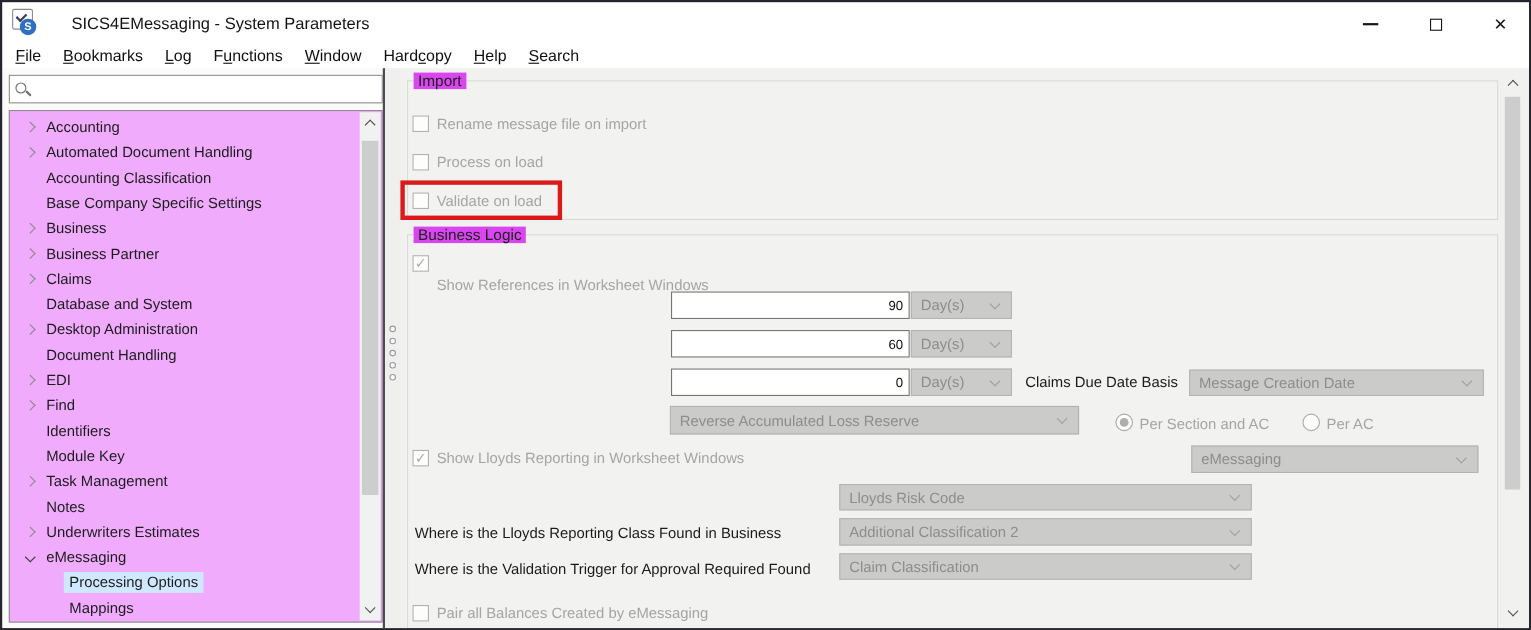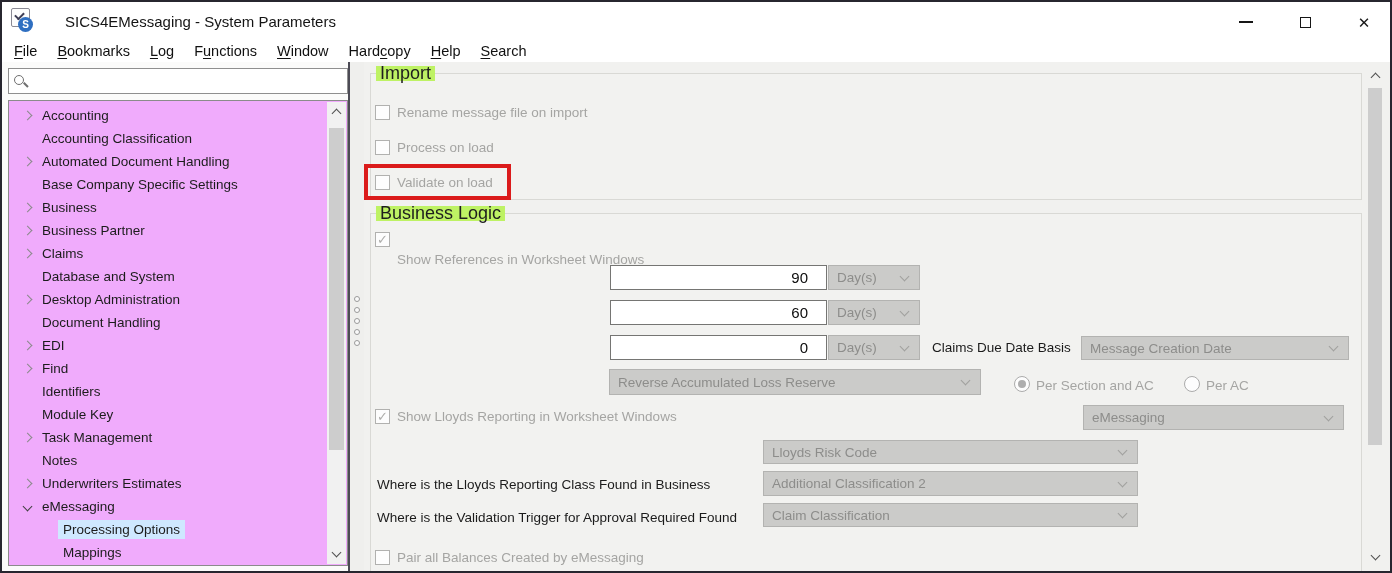--- a/index.html
+++ b/index.html
@@ -50,30 +50,30 @@
   .tree-sb{right:1px;top:1px;bottom:1px;width:19px;}
   .main-sb{left:1366px;top:64px;width:18px;height:505px;background:#f1f1ef;}
 
   
   .splitter{position:absolute;left:348px;top:62px;width:16px;bottom:2px;background:#efefed;border-left:2px solid #4c4b55;}
   .grip-dot{position:absolute;left:4px;width:6px;height:6px;border:1px solid #9a9a9a;border-radius:50%;background:#fafafa;box-sizing:border-box;}
 
   
   .main-bg{position:absolute;left:364px;top:62px;right:2px;bottom:2px;background:#f1f1ef;}
   .group{position:absolute;border:1px solid #d9d9d5;background:#f2f2f0;}
-  .group-label{position:absolute;top:-8px;left:5px;background:#bef264;padding:0 4px;font-size:18px;color:#1e1e1e;line-height:15px;}
+  .group-label{position:absolute;top:-8px;left:5px;background:#d946ef;padding:0 4px;font-size:14px;color:#1e1e1e;line-height:15px;}
 
   .cb{position:absolute;width:15px;height:15px;background:#fdfdfd;border:1px solid #b1b1af;box-sizing:border-box;display:flex;align-items:center;justify-content:center;}
   .cb .check{color:#adadab;font-size:13px;line-height:1;margin-top:-1px;}
   .lbl{position:absolute;font-size:13.5px;white-space:nowrap;line-height:16px;}
   .dim{color:#a5a5a3;}
   .dark{color:#1b1b1b;}
 
-  .num-input{position:absolute;background:#fff;border:1px solid #757573;color:#0c0c0c;font-size:15px;text-align:right;
-             padding:0 18px;box-sizing:border-box;font-family:inherit;outline:none;}
+  .num-input{position:absolute;background:#fff;border:1px solid #757573;color:#0c0c0c;font-size:12px;text-align:right;
+             padding:0 5px;box-sizing:border-box;font-family:inherit;outline:none;}
   .dd{position:absolute;background:#cbcbc9;border:1px solid #b3b3b1;box-sizing:border-box;color:#8d8d8b;font-size:13.5px;
       display:flex;align-items:center;padding:0 26px 0 8px;white-space:nowrap;overflow:hidden;}
   .dd .dd-chev{position:absolute;right:11px;top:50%;margin-top:-5px;width:6px;height:6px;border:solid #a0a09e;border-width:0 1.5px 1.5px 0;transform:rotate(45deg);}
 
   .radio{position:absolute;width:16px;height:16px;border:1px solid #ababab;border-radius:50%;background:#fdfdfd;box-sizing:border-box;}
   .radio.sel::after{content:"";position:absolute;left:3px;top:3px;width:8px;height:8px;border-radius:50%;background:#aeaeae;}
 
   .hl-box{position:absolute;border:4px solid #db1b1b;box-sizing:border-box;pointer-events:none;z-index:40;}
 </style>
 </head>
@@ -118,28 +118,28 @@
 
   <div class="treebox">
     <div class="tree-rows" id="tree-rows">
         <div class="tree-row">
           <span class="tree-chev-slot">
             <span class="chev right"></span>
           </span>
           <span class="tree-label">Accounting</span>
         </div>
         <div class="tree-row">
+          <span class="tree-chev-slot">
+            <span class="chev right"></span>
+          </span>
+          <span class="tree-label">Automated Document Handling</span>
+        </div>
+        <div class="tree-row">
           <span class="tree-chev-slot"></span>
           <span class="tree-label">Accounting Classification</span>
-        </div>
-        <div class="tree-row">
-          <span class="tree-chev-slot">
-            <span class="chev right"></span>
-          </span>
-          <span class="tree-label">Automated Document Handling</span>
         </div>
         <div class="tree-row">
           <span class="tree-chev-slot"></span>
           <span class="tree-label">Base Company Specific Settings</span>
         </div>
         <div class="tree-row">
           <span class="tree-chev-slot">
             <span class="chev right"></span>
           </span>
           <span class="tree-label">Business</span>

